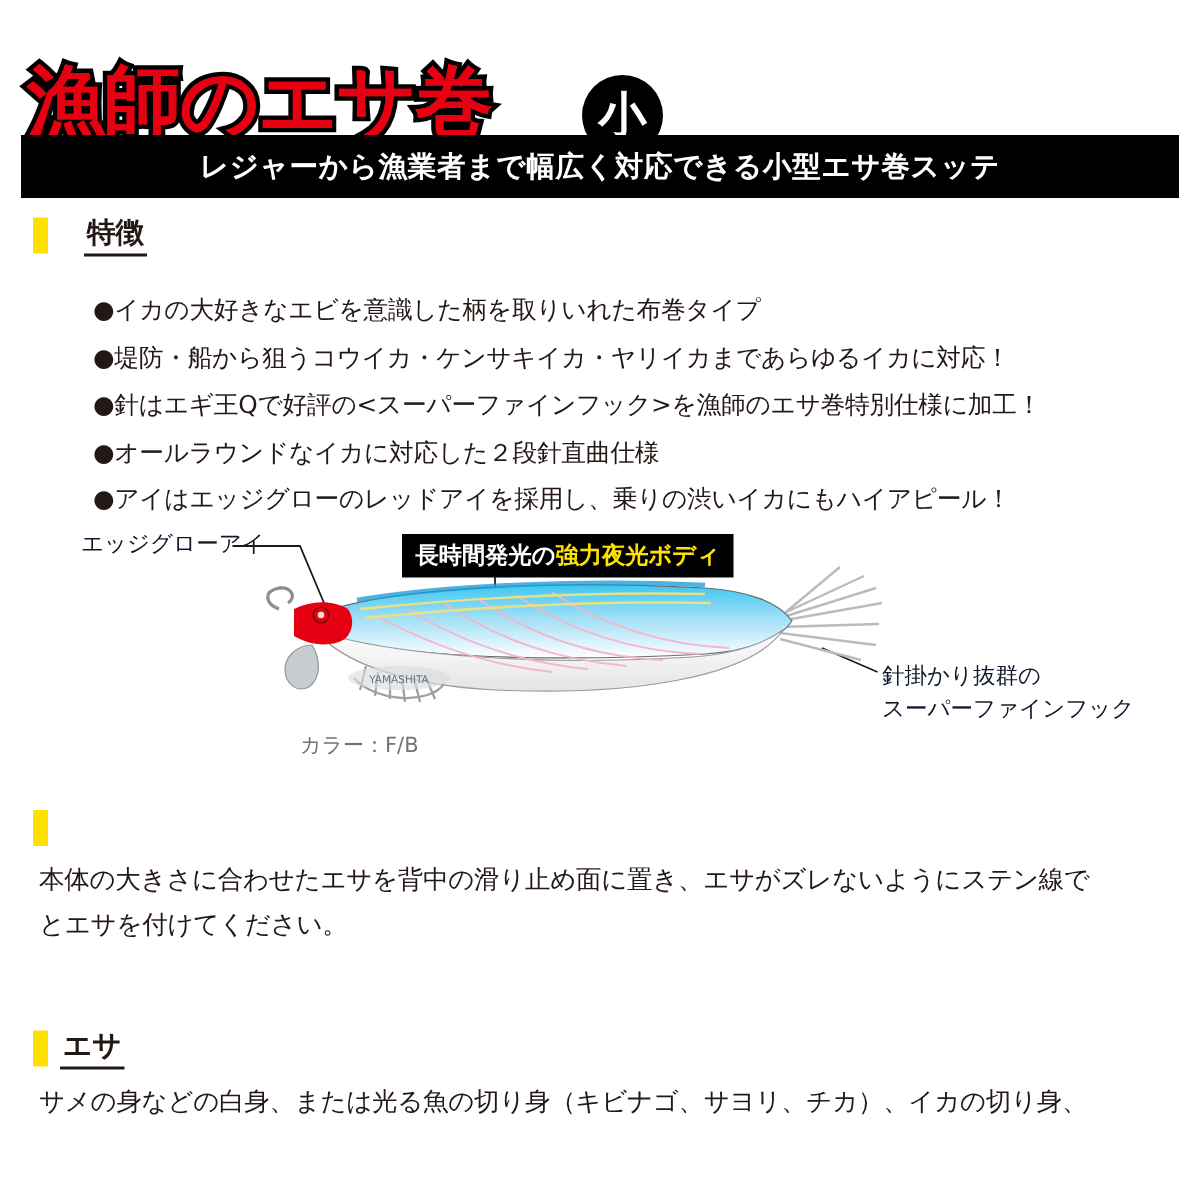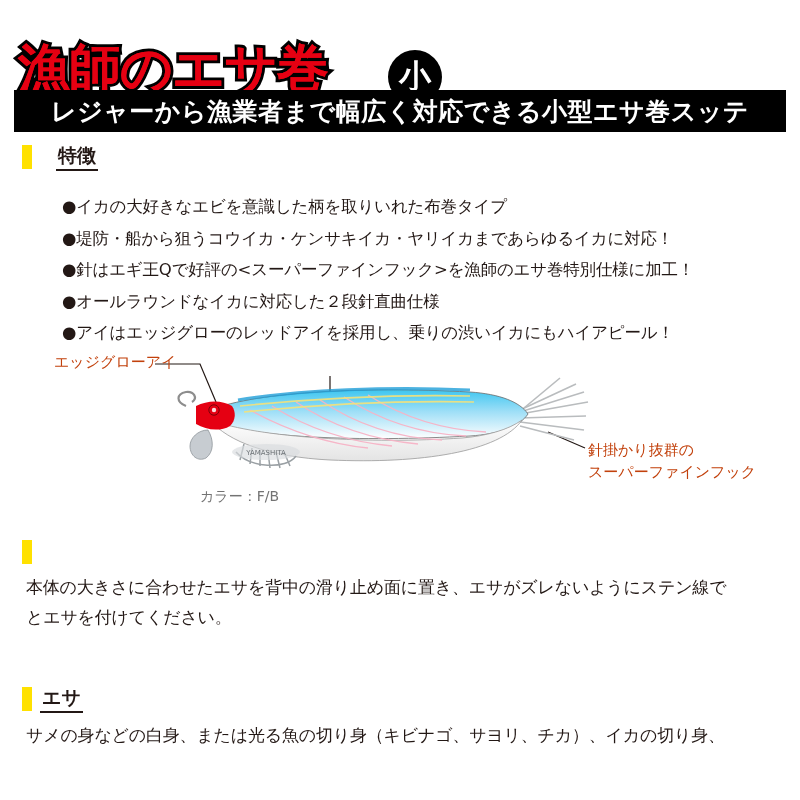--- a/index.html
+++ b/index.html
@@ -72,21 +72,21 @@
     top: 90px;
     width: 772px;
     height: 42px;
     background: #000000;
     display: flex;
     align-items: center;
     justify-content: center;
   }
   .subtitle-bar span {
     color: #ffffff;
-    font-size: 25px;
+    font-size: 19px;
     font-weight: bold;
     letter-spacing: 0.5px;
     font-family: "DejaVu Sans", sans-serif;
     text-align: right;
   }
 
   
   .sec-head {
     position: absolute;
     display: flex;
@@ -131,21 +131,21 @@
     left: 0;
     top: 340px;
     width: 800px;
     height: 180px;
   }
 
   .callout-label {
     position: absolute;
     font-size: 15px;
     font-family: "DejaVu Sans", sans-serif;
-    color: #c2410c;
+    color: #0f172a;
     white-space: nowrap;
     line-height: 1.35;
   }
 
   .glow-banner {
     position: absolute;
     left: 268px;
     top: 16px;
     background: #000000;
     color: #ffffff;
@@ -201,20 +201,23 @@
   <li>●堤防・船から狙うコウイカ・ケンサキイカ・ヤリイカまであらゆるイカに対応！</li>
   <li>●針はエギ王Qで好評の&lt;スーパーファインフック&gt;を漁師のエサ巻特別仕様に加工！</li>
   <li>●オールラウンドなイカに対応した２段針直曲仕様</li>
   <li>●アイはエッジグローのレッドアイを採用し、乗りの渋いイカにもハイアピール！</li>
 </ul>
 
 <div class="illus">
 
   <div class="callout-label" style="left:54px; top:12px;">エッジグローアイ</div>
 
+  <div class="glow-banner">
+    <span>長時間発光の</span><span class="hl">強力夜光ボディ</span>
+  </div>
 
   <div class="callout-label" style="left:588px; top:100px;">針掛かり抜群の</div>
   <div class="callout-label" style="left:588px; top:122px;">スーパーファインフック</div>
 
   <div class="color-label">カラー：F/B</div>
 
   <svg width="800" height="180" viewBox="0 0 800 180">
     <defs>
       <linearGradient id="bodyTop" x1="0" y1="0" x2="0" y2="1">
         <stop offset="0%" stop-color="#3ec6f0"></stop>

